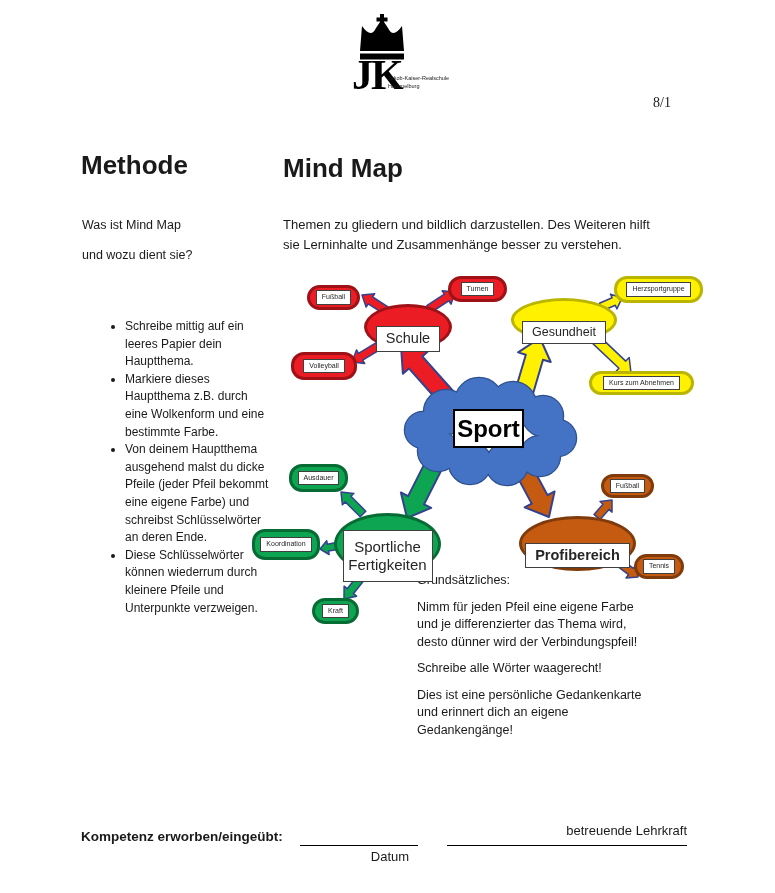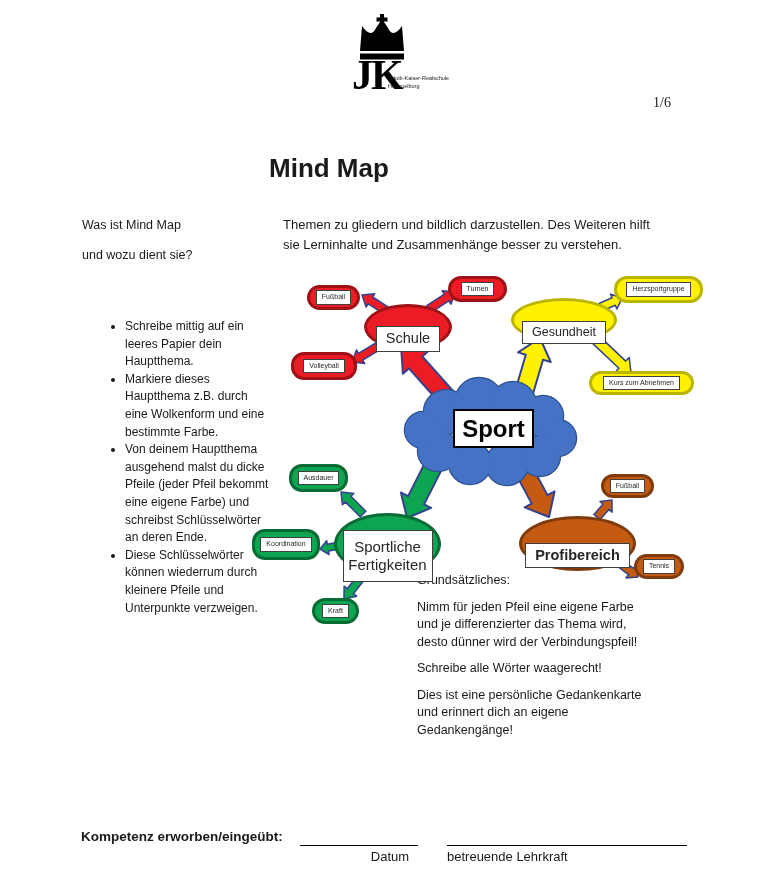--- a/index.html
+++ b/index.html
@@ -21,21 +21,21 @@
   
   .h-methode{position:absolute;left:81px;top:150px;font-size:26px;font-weight:bold;}
   .subtitle-line{position:absolute;left:82px;font-size:12.5px;white-space:nowrap;}
   .sub1{top:218px;} .sub2{top:248px;}
   .instruction-list{
     position:absolute;left:99px;top:318px;width:144px;margin:0;padding:0 0 0 26px;
     font-size:12px;line-height:17.6px;
   }
   .instruction-list li{margin:0;padding:0;}
   
-  .h-mindmap{position:absolute;left:269px;top:153px;font-size:26px;font-weight:bold;}
+  .h-mindmap{position:absolute;left:283px;top:153px;font-size:26px;font-weight:bold;}
   .intro{position:absolute;left:283px;top:215px;font-size:13px;line-height:19.5px;}
   .intro div{white-space:nowrap;}
   .notes{position:absolute;left:417px;top:572px;font-size:12.5px;line-height:17.5px;}
   .notes div{white-space:nowrap;}
   .notes .gap{height:9px;}
   
   .mm-svg{position:absolute;left:0;top:0;z-index:1;pointer-events:none;}
   .node{position:absolute;display:flex;align-items:center;justify-content:center;z-index:2;box-sizing:border-box;}
   .leaf{border-radius:13px;border:3px solid;}
   .topic{border-radius:50%;border:3px solid;}
@@ -44,53 +44,54 @@
     padding:2px 5px;font-size:7px;line-height:1.2;white-space:nowrap;
   }
   .topic .inner-label{font-size:14.5px;padding:3px 9px;margin-top:24px;}
   .red-node{background:#ec1c24;border-color:#9e1116;}
   .yellow-node{background:#fff100;border-color:#b9b500;}
   .green-node{background:#0da551;border-color:#076b34;}
   .orange-node{background:#c55a11;border-color:#7f3b0b;}
   .n-gesundheit .inner-label{font-size:12.5px;}
   .n-sportfert .inner-label{font-size:15px;white-space:normal;width:84px;padding:7px 2px;}
   .sport-label{
-    position:absolute;left:453px;top:409px;width:81px;height:39px;z-index:3;
+    position:absolute;left:453px;top:409px;width:71px;height:39px;z-index:3;
     background:#fff;border:2px solid #000;display:flex;align-items:center;justify-content:center;
     font-size:24px;font-weight:bold;color:#000;box-sizing:border-box;
   }
   
   .footer-label{position:absolute;left:81px;top:829px;font-size:13.5px;font-weight:bold;white-space:nowrap;}
   .sig-line{position:absolute;border-bottom:1.5px solid #000;height:0;}
   .sig-line-1{left:300px;top:845px;width:118px;}
   .sig-line-2{left:447px;top:845px;width:240px;}
   .sig-caption{position:absolute;font-size:13px;}
   .cap-datum{left:345px;top:849px;width:90px;text-align:center;}
-  .cap-lehrkraft{left:447px;top:849px;width:240px;text-align:left;}
+  .cap-lehrkraft{left:447px;top:823px;width:240px;text-align:right;}
 </style>
 </head>
 <body>
 
 <div class="page">
 
   <div class="logo">
     <svg class="crown" width="52" height="46" viewBox="0 0 52 46">
       <path d="M24,0 h4 v3.5 h3.5 v4 h-3.5 v3.5 h-4 v-3.5 h-3.5 v-4 h3.5 Z" fill="#000"></path>
       <path d="M4,37 L6,12 Q15,25 20,14 L26,5 L32,14 Q37,25 46,12 L48,37 Z" fill="#000"></path>
       <rect x="4" y="39.5" width="44" height="6" fill="#000"></rect>
     </svg>
     <div class="initials">JK</div>
     <div class="school">
       <div>Jakob-Kaiser-Realschule</div>
       <div>Hammelburg</div>
     </div>
   </div>
 
-  <div class="page-number">1/6</div>
-
+  <div class="page-number">8/1</div>
+
+  <div class="h-methode">Methode</div>
   <div class="subtitle-line sub1">Was ist Mind Map</div>
   <div class="subtitle-line sub2">und wozu dient sie?</div>
 
   <ul class="instruction-list">
     <li>Schreibe mittig auf ein leeres Papier dein Hauptthema.</li>
     <li>Markiere dieses Hauptthema z.B. durch eine Wolkenform und eine bestimmte Farbe.</li>
     <li>Von deinem Hauptthema ausgehend malst du dicke Pfeile (jeder Pfeil bekommt eine eigene Farbe) und schreibst Schlüsselwörter an deren Ende.</li>
     <li>Diese Schlüsselwörter können wiederrum durch kleinere Pfeile und Unterpunkte verzweigen.</li>
   </ul>
 

